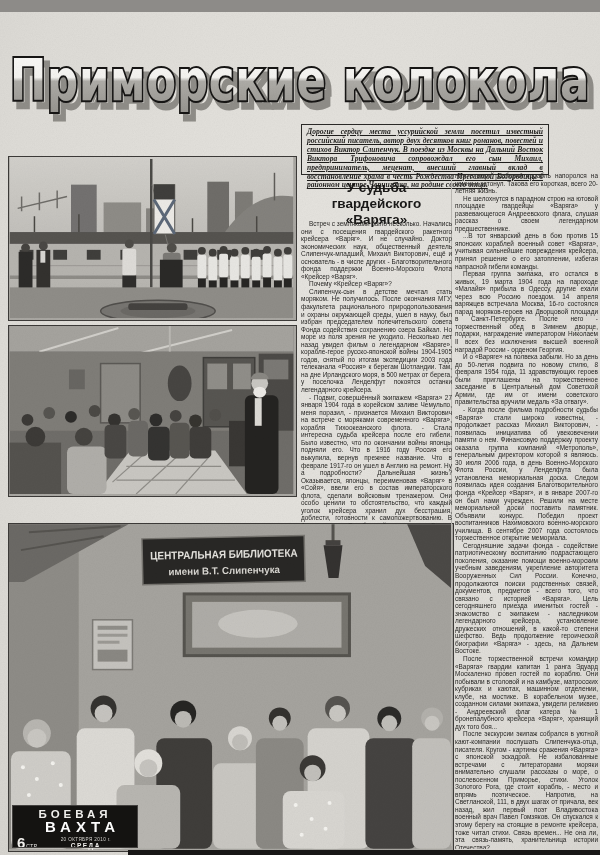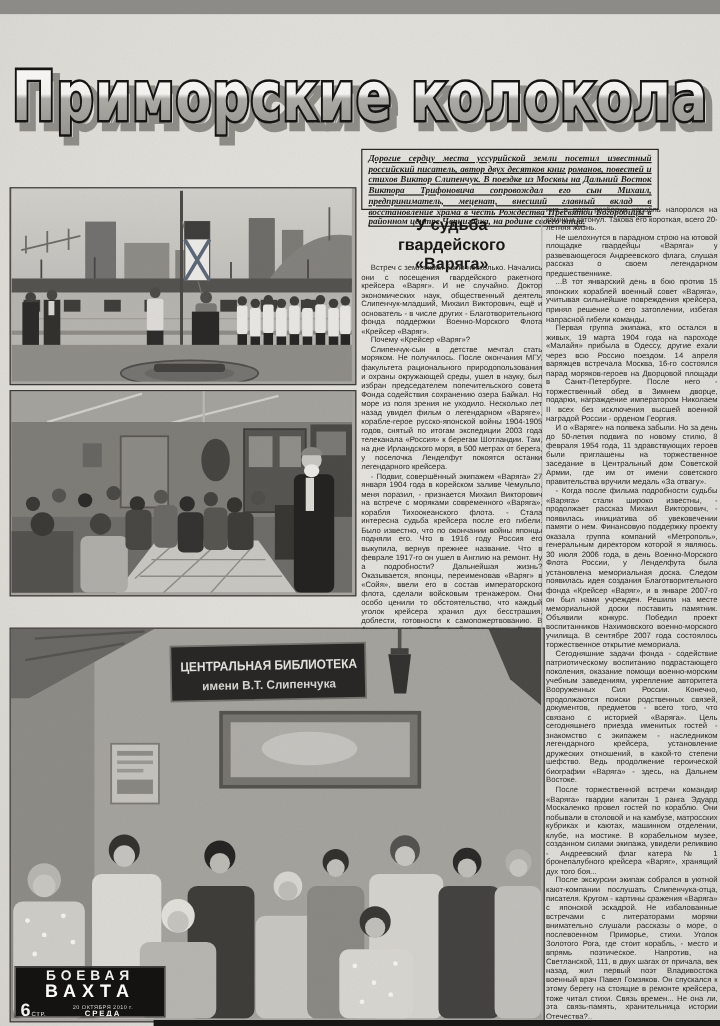--- a/index.html
+++ b/index.html
@@ -43,21 +43,21 @@
   #photo2 { left:8px;  top:313px; width:287px; height:170px; }
   #photo3 { left:8px;  top:511px; width:444px; height:327px; }
   .photo svg { display:block; }
   
   .masthead {
     position:absolute; left:13px; top:794px; width:124px; height:41px;
     background:#141311; color:#f5f4f1; z-index:6; box-sizing:border-box; padding-top:2px;
     outline:1px solid #444240;
   }
   .mh-line1 { font-weight:bold; font-size:11.5px; letter-spacing:4px; text-align:center; color:#f2f1ee; }
-  .mh-line2 { font-weight:bold; font-size:15px; letter-spacing:5px; text-align:center; color:#ffffff; margin-top:-2px; }
+  .mh-line2 { font-weight:bold; font-size:15px; letter-spacing:5px; text-align:left; color:#ffffff; margin-top:-2px;padding-left:32px; }
   .mh-bottom { display:flex; align-items:flex-end; padding:0 4px 2px 4px; margin-top:1px; }
   .mh-page { display:flex; align-items:flex-end; }
   .mh-num { font-size:15px; font-weight:bold; line-height:13px; }
   .mh-str { font-size:5px; margin-left:1px; letter-spacing:0.5px; }
   .mh-datewrap { flex:1; text-align:center; }
   .mh-date { font-size:4.6px; letter-spacing:0.4px; color:#d8d6d2; }
   .mh-day  { font-size:6.5px; font-weight:bold; letter-spacing:1.5px; }
   
   .bottom-rule { position:absolute; left:128px; top:838px; width:472px; height:5px; background:#181716; z-index:5; }
   .grain { position:absolute; left:0; top:0; width:600px; height:855px; z-index:20; pointer-events:none; opacity:.09; mix-blend-mode:multiply; }

